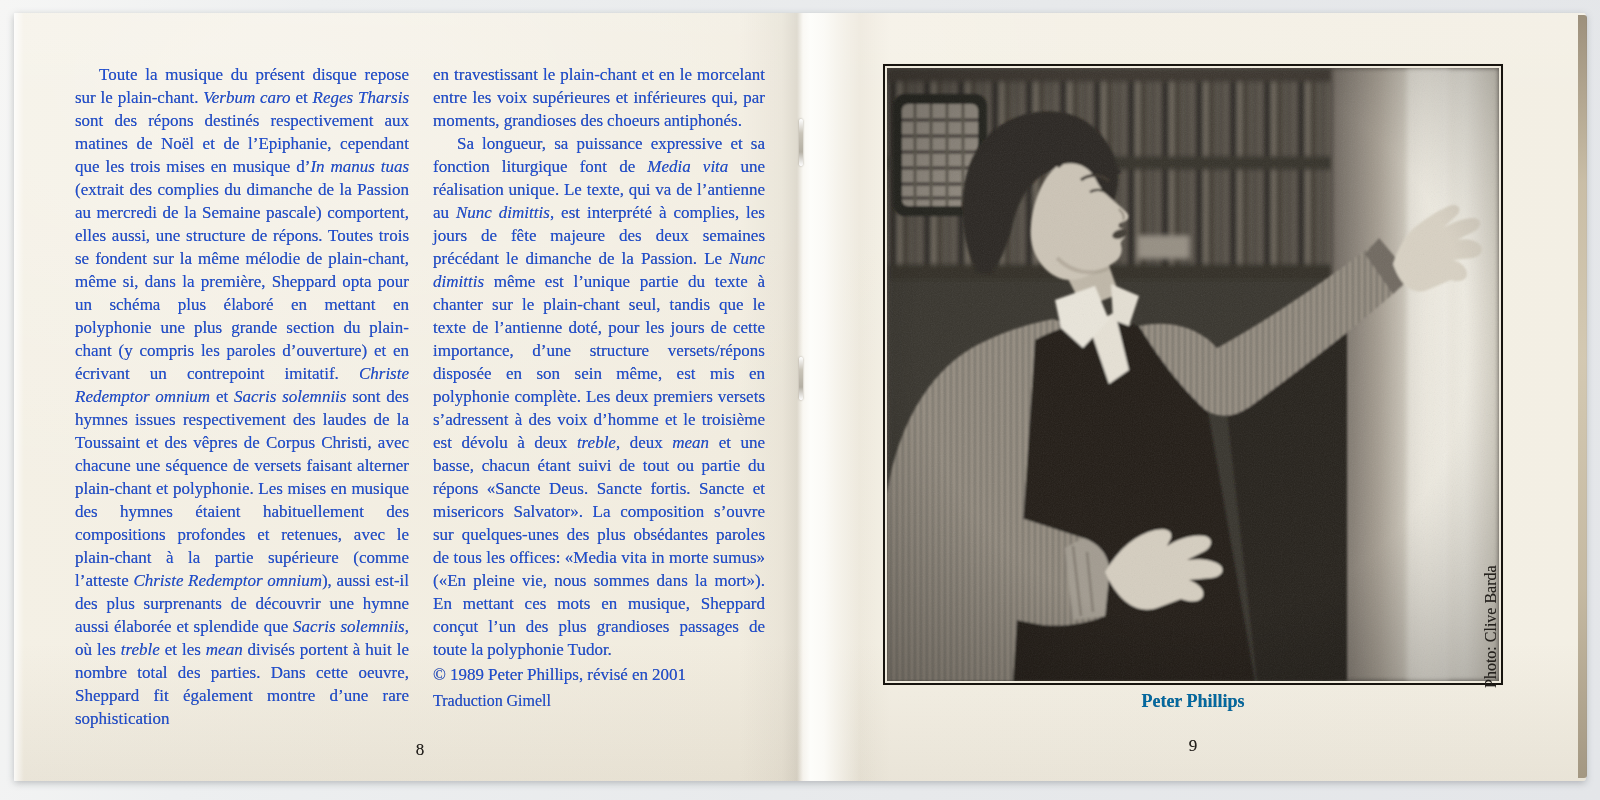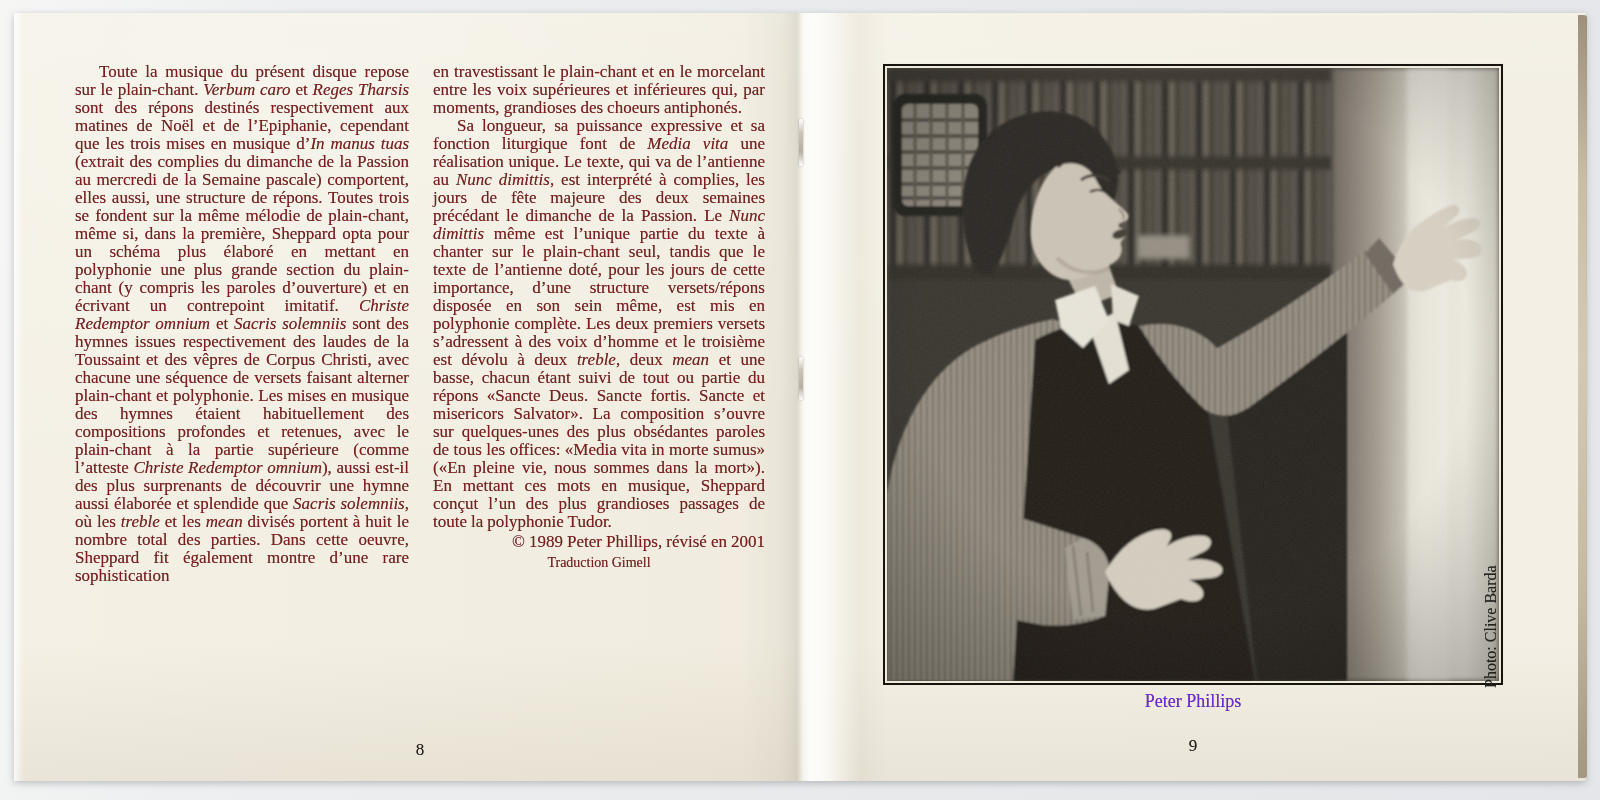--- a/index.html
+++ b/index.html
@@ -48,45 +48,45 @@
   }
   .edge-left{
     position:absolute;left:14px;top:13px;width:10px;height:768px;
     background:linear-gradient(90deg,#ffffff,rgba(255,255,255,0));
     opacity:.8;
   }
 
   
   .textcol{
     position:absolute;
-    font-size:17px;line-height:18px;color:#7f1d1d;
+    font-size:17px;line-height:23px;color:#1d4ed8;
     text-align:justify;
     text-shadow:0 0 .45px rgba(35,32,28,.55);
     word-spacing:-0.2px;
   }
   .col1{left:75px;top:63px;width:334px;}
   .col2{left:433px;top:63px;width:332px;}
   .para{margin:0;}
   .para.indent{text-indent:24px;}
-  .copyright{margin:2px 0 0 0;text-align:right;}
-  .translation{margin:3px 0 0 0;text-align:center;font-size:14px;}
+  .copyright{margin:2px 0 0 0;text-align:left;}
+  .translation{margin:3px 0 0 0;text-align:left;font-size:16px;}
   .pageno{position:absolute;font-size:17px;color:#24211d;text-shadow:0 0 .4px rgba(35,32,28,.5);}
   .pageno-left{left:75px;top:740px;width:690px;text-align:center;}
   .pageno-right{left:883px;top:736px;width:620px;text-align:center;}
 
   
   .photo-outer{
     position:absolute;left:883px;top:64px;
     border:2px solid #17140f;padding:2px;background:#efeadd;
     box-shadow:0 0 0 1px rgba(240,235,222,.6);
   }
   .photo-outer svg{display:block;}
   .caption{
     position:absolute;left:883px;top:691px;width:620px;text-align:center;
-    font-weight:normal;font-size:18px;color:#6d28d9;
+    font-weight:bold;font-size:18px;color:#0369a1;
     text-shadow:0 0 .4px rgba(25,22,18,.5);
   }
   .credit{
     position:absolute;left:1482px;top:688px;
     transform:rotate(-90deg);transform-origin:0 0;
     white-space:nowrap;font-size:16px;color:#24211d;
     text-shadow:0 0 .4px rgba(35,32,28,.45);
   }
 </style>
 </head>

